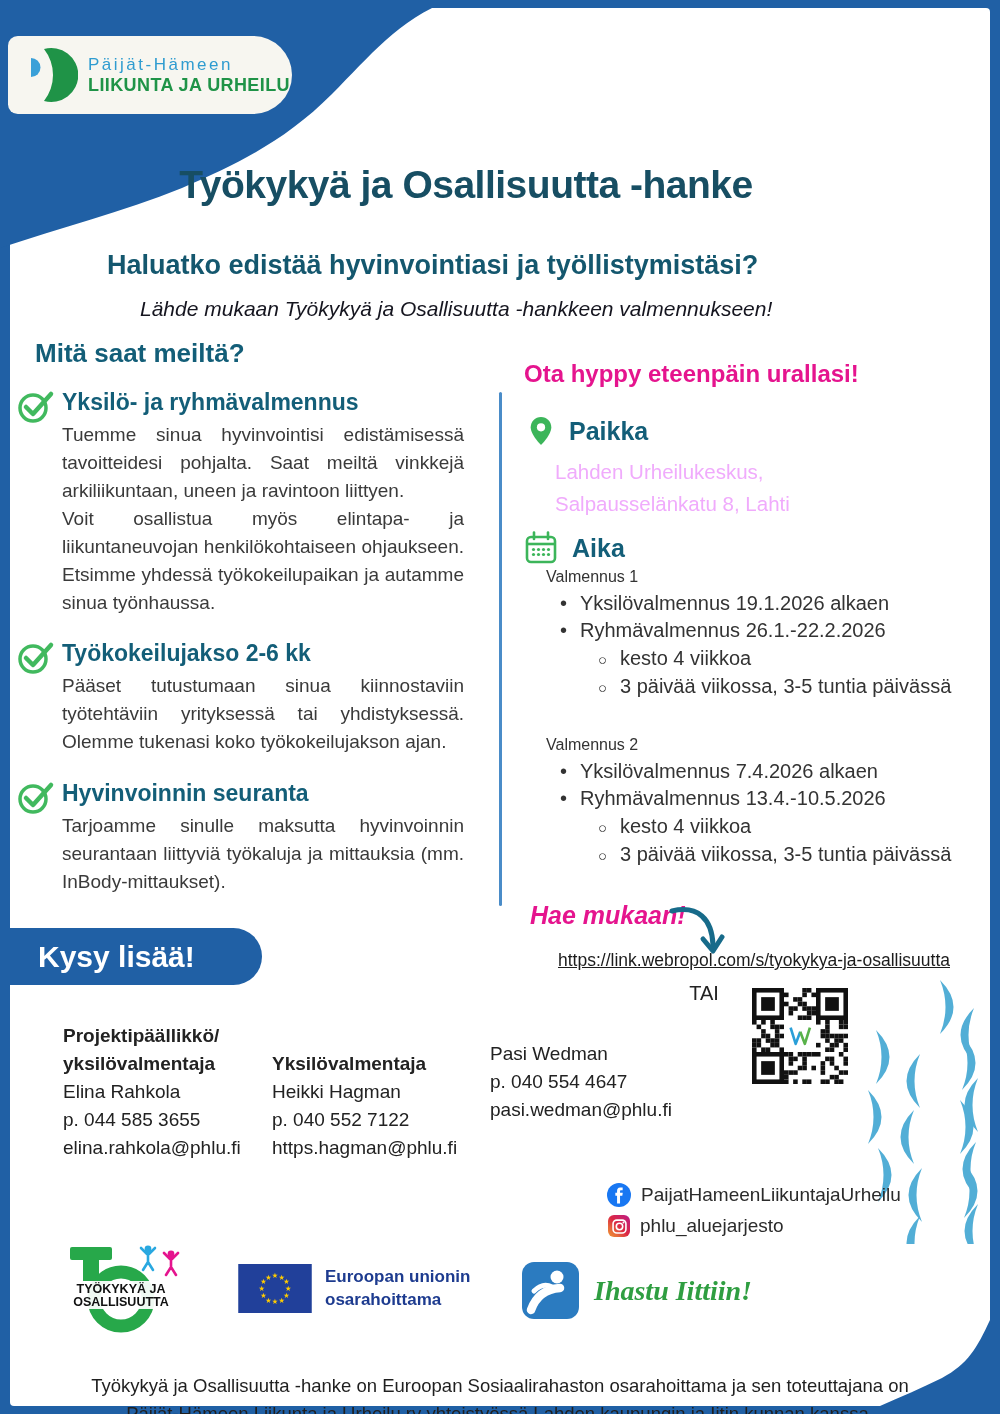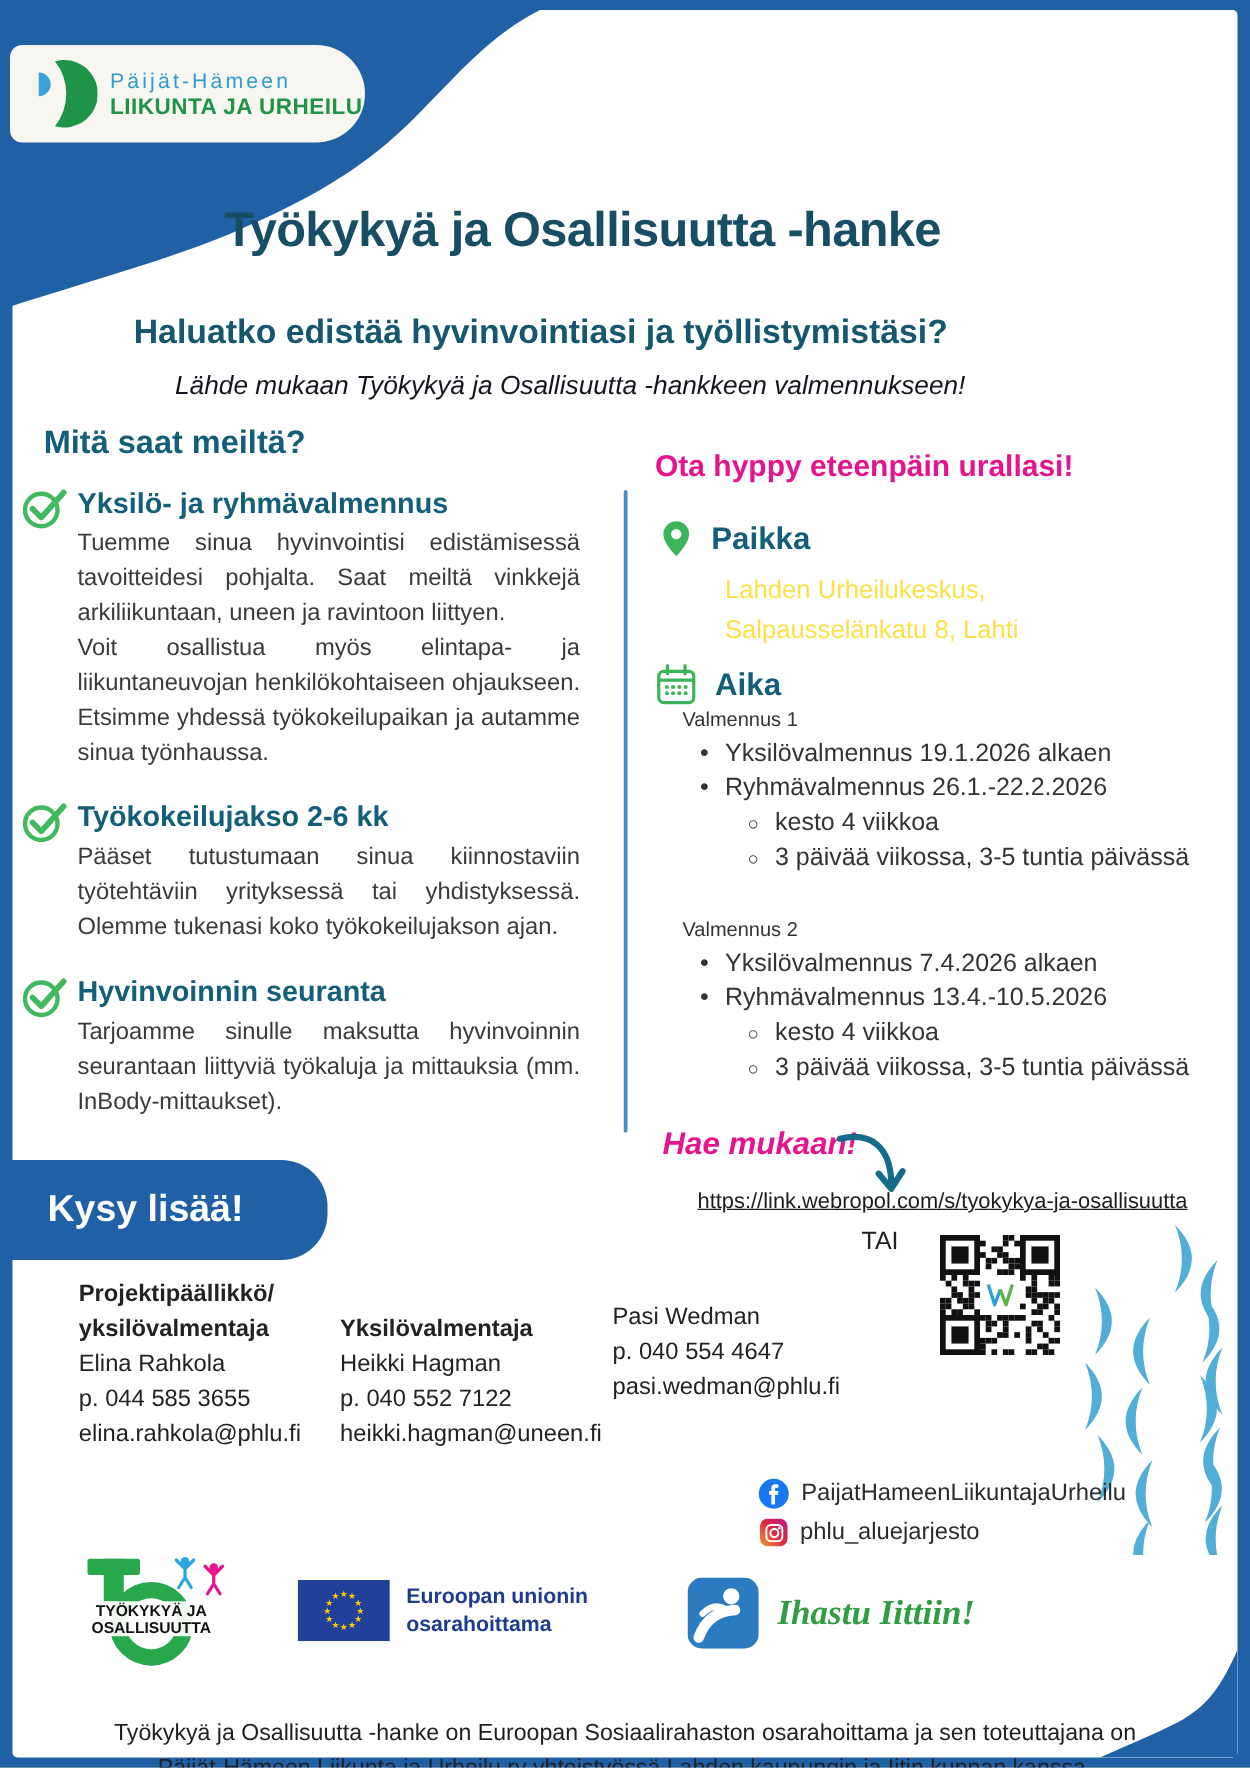--- a/index.html
+++ b/index.html
@@ -35,41 +35,41 @@
   .section p { font-size:19px; line-height:1.47; color:#3a3a3a;
                text-align:justify; width:402px; }
 
   
   .divider { position:absolute; left:499px; top:392px; width:3px; height:514px;
              background:#4a8cc8; border-radius:2px; }
   .highlight { position:absolute; left:524px; top:360px; font-size:24px;
                font-weight:bold; color:#e5148e; }
   .info-row { position:absolute; display:flex; align-items:center; gap:14px; }
   .info-heading { font-size:25px; font-weight:bold; color:#135e78; }
-  .place-lines { position:absolute; left:580px; top:456px; font-size:20.5px;
-                 color:#fde047; line-height:1.55; }
+  .place-lines { position:absolute; left:555px; top:456px; font-size:20.5px;
+                 color:#f0abfc; line-height:1.55; }
   .course { position:absolute; left:546px; width:430px; font-size:20px; color:#333; }
   .course-title { font-size:16px; margin-bottom:4px; }
   .b { position:relative; padding-left:34px; line-height:27px; }
   .b::before { content:"•"; position:absolute; left:14px; }
   .s { position:relative; padding-left:74px; line-height:28px; }
   .s::before { content:"○"; position:absolute; left:52px; font-size:15px; top:2px; }
 
   .apply-label { position:absolute; left:530px; top:901px; font-size:25px;
                  font-weight:bold; font-style:italic; color:#e5148e; }
   .apply-arrow { position:absolute; left:668px; top:903px; }
   .apply-link { position:absolute; left:524px; top:950px; width:460px;
                 text-align:center; font-size:17.5px; color:#1c1c1c;
                 text-decoration:underline; cursor:pointer; }
   .or-label { position:absolute; left:524px; top:982px; width:360px;
               text-align:center; font-size:20px; color:#222; }
   .qr { position:absolute; left:752px; top:988px; width:96px; height:96px; background:#fff; }
 
   
-  .ask-pill { position:absolute; left:0; top:928px; width:262px; height:80px;
+  .ask-pill { position:absolute; left:0; top:928px; width:262px; height:57px;
               background:#2060a5; border-radius:0 37px 37px 0;
               display:flex; align-items:center; }
   .ask-pill span { margin-left:38px; color:#fff; font-size:30px; font-weight:bold; }
   .person { position:absolute; font-size:19px; line-height:28px; color:#222; }
   .person .bold { font-weight:bold; }
   .p1 { left:63px; top:1022px; } .p2 { left:272px; top:1050px; } .p3 { left:490px; top:1040px; }
 
   
   .website { position:absolute; left:66px; top:1192px; font-size:18px;
              color:#2b2b2b; cursor:pointer; }
@@ -79,21 +79,21 @@
   .fb-badge { width:24px; height:24px; border-radius:50%; background:#1877f2;
               display:flex; align-items:center; justify-content:center; }
   .ig-badge { width:22px; height:22px; border-radius:6px;
               background:linear-gradient(45deg,#f09433,#e6683c 25%,#dc2743 50%,#cc2366 75%,#bc1888);
               display:flex; align-items:center; justify-content:center; }
 
   .crescents { position:absolute; left:860px; top:980px; }
   .to-logo { position:absolute; left:68px; top:1243px; }
   .eu-group { position:absolute; left:238px; top:1264px; display:flex; align-items:center; gap:13px; }
   .eu-text { font-size:17px; font-weight:bold; color:#1d3b8f; line-height:1.3; }
-  .iitti-group { position:absolute; left:550px; top:1262px; display:flex; align-items:center; gap:15px; }
+  .iitti-group { position:absolute; left:522px; top:1262px; display:flex; align-items:center; gap:15px; }
   .iitti-text { font-family:"Liberation Serif", serif; font-style:italic; font-weight:bold;
                 font-size:28px; color:#2f9e41; }
   .lahti-logo { position:absolute; left:792px; top:1248px; font-size:58px; font-weight:bold;
                 color:#1a536e; letter-spacing:-2px; }
   .disclaimer { position:absolute; left:0; top:1344px; width:1000px; text-align:center;
                 font-size:18.5px; color:#1f1f1f; line-height:1.5;margin-top:28px; }
   .wave-bottom { position:absolute; left:880px; top:1320px; }
 </style>
 </head>
 <body>
@@ -357,21 +357,21 @@
     <div class="bold">Projektipäällikkö/</div>
     <div class="bold">yksilövalmentaja</div>
     <div>Elina Rahkola</div>
     <div>p. 044 585 3655</div>
     <div>elina.rahkola@phlu.fi</div>
   </div>
   <div class="person p2">
     <div class="bold">Yksilövalmentaja</div>
     <div>Heikki Hagman</div>
     <div>p. 040 552 7122</div>
-    <div>heikki.hagman@uneen.fi</div>
+    <div>https.hagman@phlu.fi</div>
   </div>
   <div class="person p3">
     <div>Pasi Wedman</div>
     <div>p. 040 554 4647</div>
     <div>pasi.wedman@phlu.fi</div>
   </div>
 
   <svg class="crescents" width="136" height="264" viewBox="0 0 136 264">
     <defs>
       <path id="cres" d="M0,0 Q27,27 0,54 Q11,27 0,0 Z" fill="#52aed6"></path>

